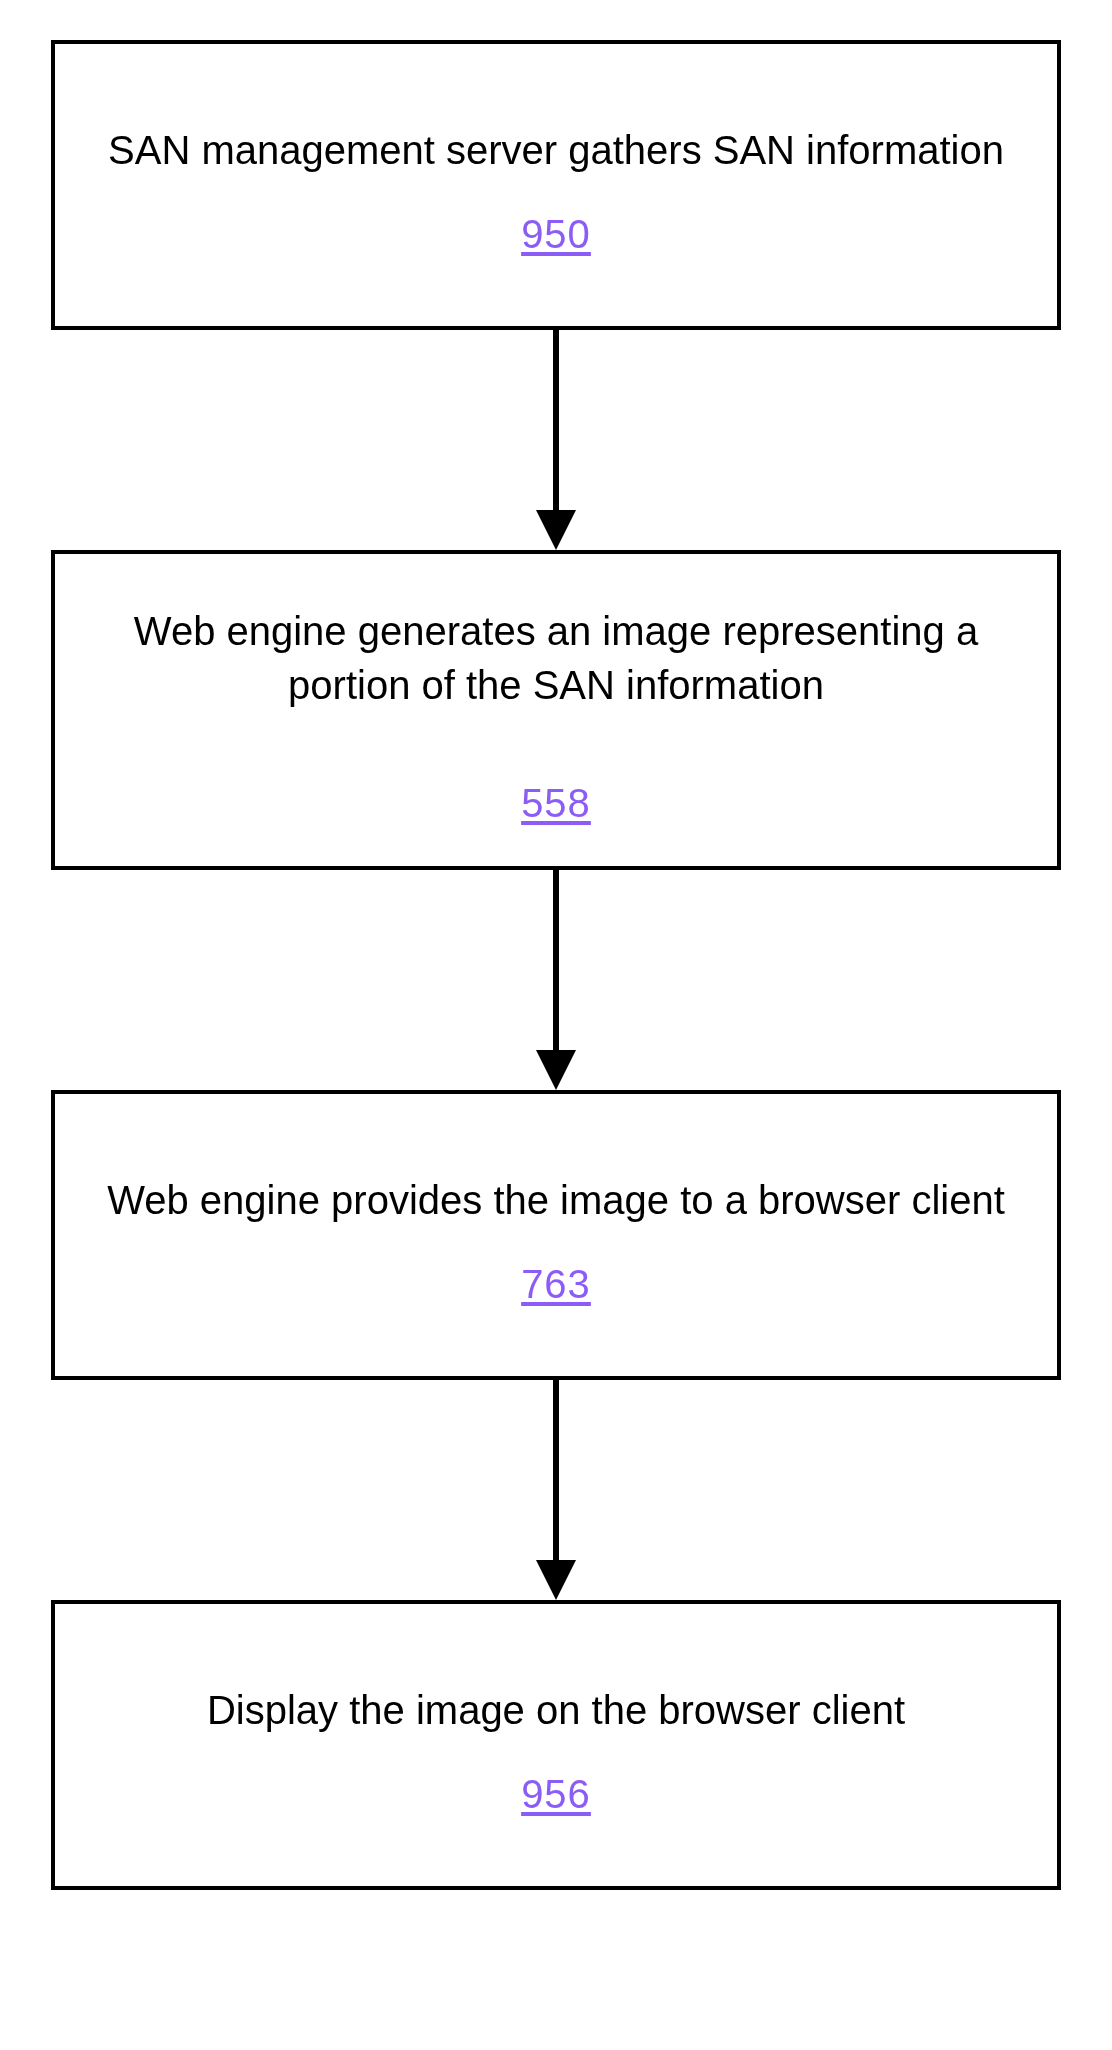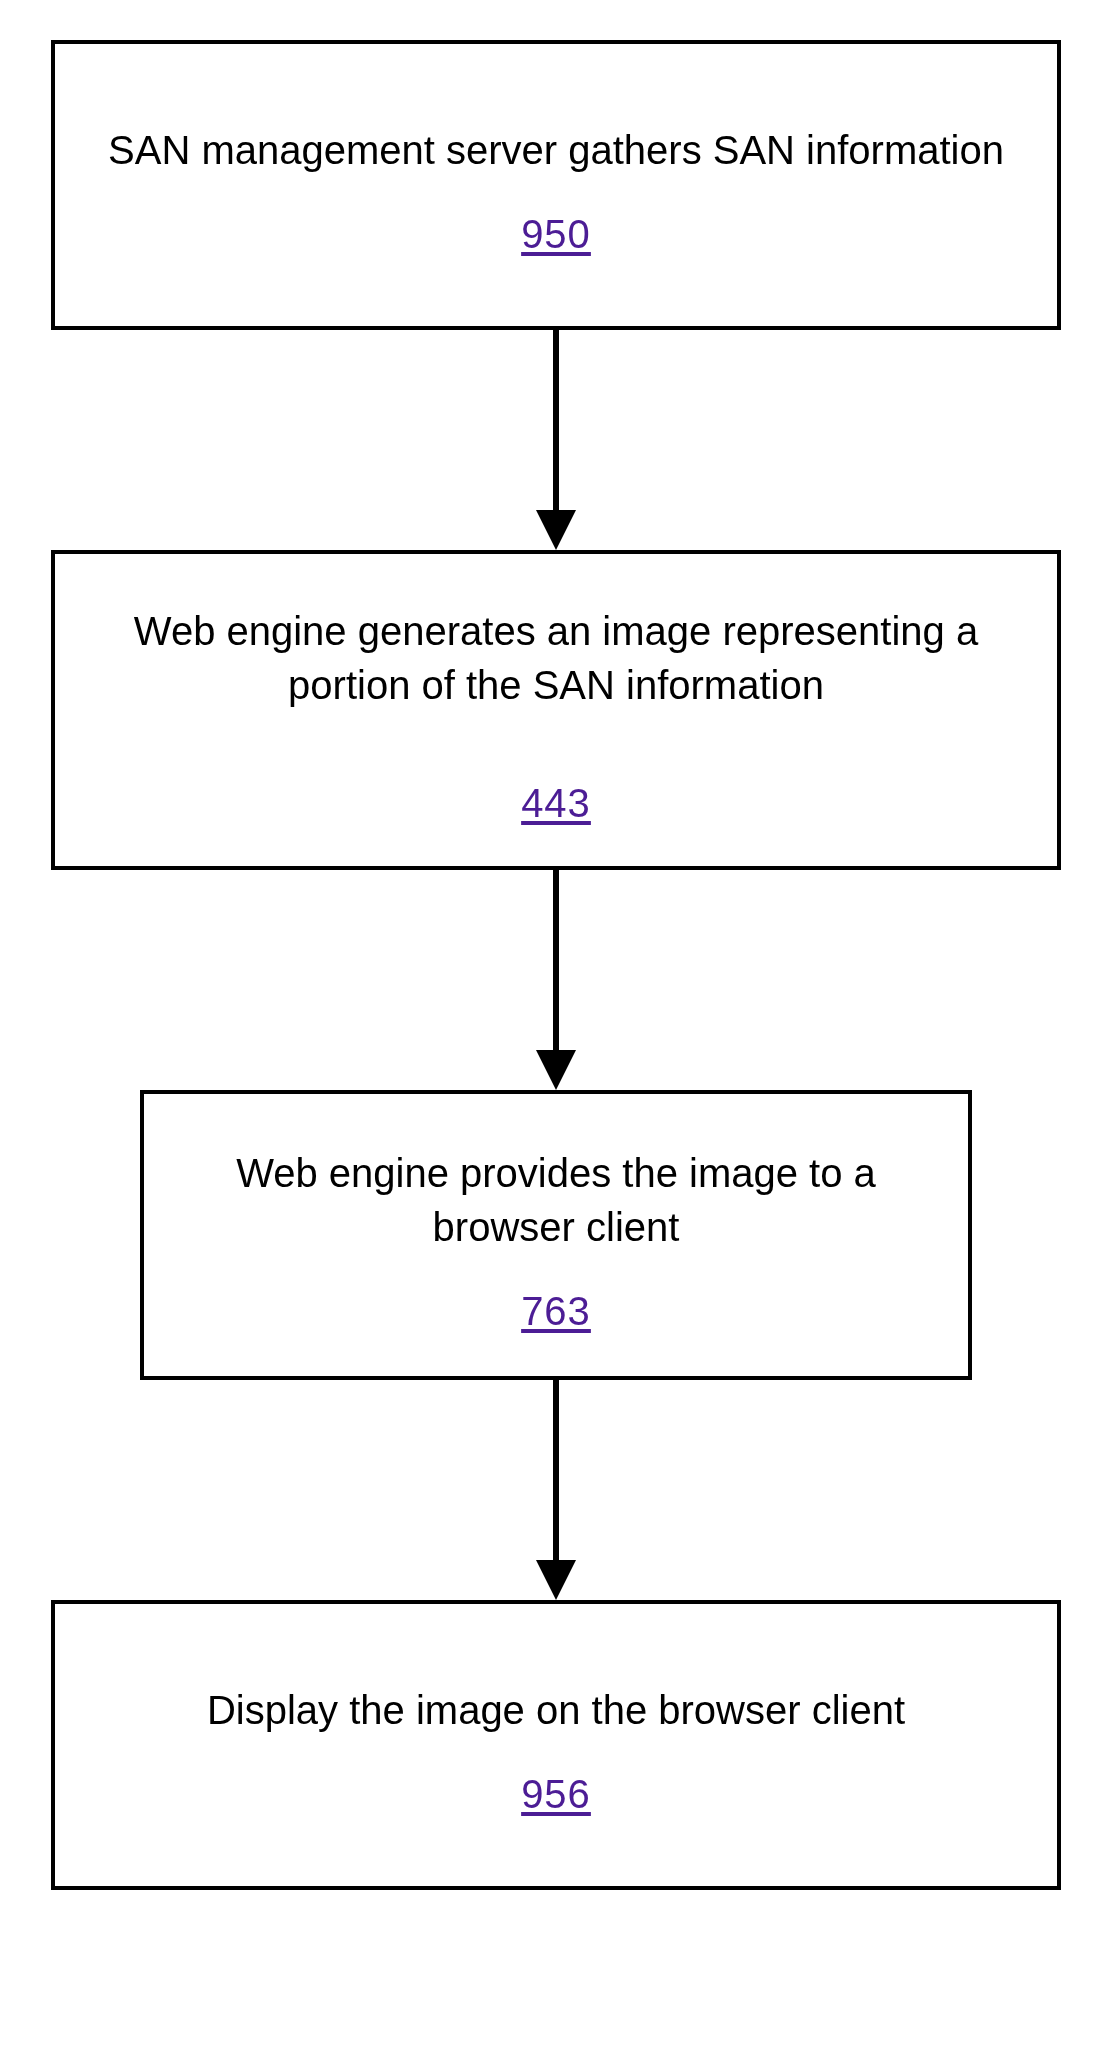--- a/index.html
+++ b/index.html
@@ -34,39 +34,39 @@
     .box-1 {
       width: 1010px;
       height: 290px;
     }
     .box-2 {
       width: 1010px;
       height: 320px;
       justify-content: space-between;
     }
     .box-3 {
-      width: 832px;
+      width: 1010px;
       height: 290px;
     }
     .box-4 {
       width: 1010px;
       height: 290px;
       text-align: center;
     }
     .box-text {
       font-size: 40px;
       line-height: 1.35;
       color: #000000;
       margin-bottom: 35px;
     }
     .box-number {
       font-size: 40px;
       text-decoration: underline;
       text-underline-offset: 4px;
-      color: #4c1d95;
+      color: #8b5cf6;
       letter-spacing: 1px;
     }
     .arrow-wrapper {
       display: flex;
       justify-content: center;
       align-items: center;
     }
     .arrow-svg {
       display: block;
     }
@@ -83,21 +83,21 @@
 
   <div class="arrow-wrapper">
     <svg class="arrow-svg" width="60" height="220" viewBox="0 0 60 220">
       <line x1="30" y1="0" x2="30" y2="185" stroke="#000000" stroke-width="6"></line>
       <polygon points="30,220 10,180 50,180" fill="#000000"></polygon>
     </svg>
   </div>
 
   <div class="flow-box box-2">
     <div class="box-text">Web engine generates an image representing a portion of the SAN information</div>
-    <div class="box-number">443</div>
+    <div class="box-number">558</div>
   </div>
 
   <div class="arrow-wrapper">
     <svg class="arrow-svg" width="60" height="220" viewBox="0 0 60 220">
       <line x1="30" y1="0" x2="30" y2="185" stroke="#000000" stroke-width="6"></line>
       <polygon points="30,220 10,180 50,180" fill="#000000"></polygon>
     </svg>
   </div>
 
   <div class="flow-box box-3">

